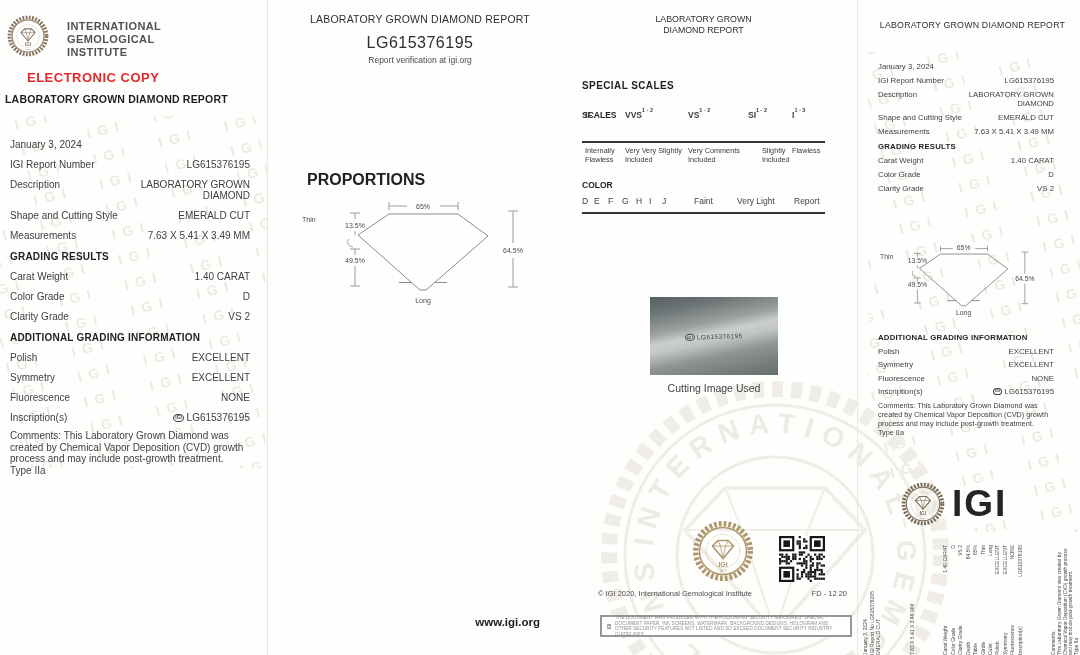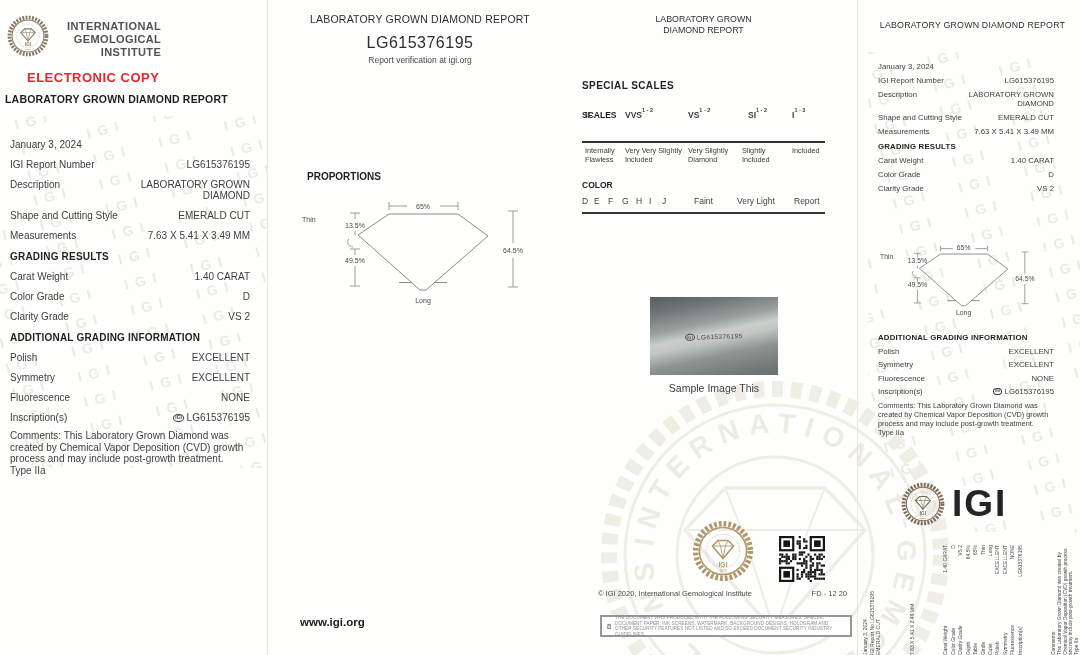--- a/index.html
+++ b/index.html
@@ -20,21 +20,21 @@
 
   
   .panel{position:absolute;top:0;height:655px;}
   .panel-left{left:0;width:267px;}
   .panel-mid{left:267px;width:590px;}
   .panel-right{left:865px;width:215px;}
 
   
   .brand-seal{position:absolute;left:7px;top:13px;}
   .inst{position:absolute;left:67px;top:20px;font-size:11px;font-weight:bold;
-        line-height:13px;letter-spacing:.4px;color:#525254;text-align:right;}
+        line-height:13px;letter-spacing:.4px;color:#525254;}
   .ecopy{position:absolute;left:27px;top:70px;font-size:13px;font-weight:bold;
          letter-spacing:.5px;color:#e8272d;}
   .rtitle{position:absolute;left:5px;top:93px;font-size:10.5px;font-weight:bold;
           letter-spacing:.2px;color:#1d1d1f;margin:0;}
 
   
   .fields{position:absolute;left:10px;top:139px;width:240px;font-size:10px;}
   .frow{display:flex;justify-content:space-between;align-items:flex-start;margin-top:9px;}
   .frow .lbl{white-space:nowrap;}
   .frow .val{text-align:right;max-width:130px;}
@@ -43,21 +43,21 @@
   .ctype{line-height:11.5px;}
   .insc{display:flex;align-items:center;gap:3px;justify-content:flex-end;}
   .igi-oval{display:inline-block;border:.14em solid currentColor;border-radius:50%;
             padding:0 .18em;font-size:.48em;line-height:1.25em;font-weight:bold;}
 
   
   .mid-title{position:absolute;left:33px;top:13px;width:240px;text-align:center;color:#2e2e30;}
   .mid-title .t{font-size:10.5px;letter-spacing:.2px;}
   .mid-title .n{font-size:16px;margin-top:9px;letter-spacing:.5px;}
   .mid-title .v{font-size:8.5px;margin-top:3px;color:#48484a;}
-  .prop-h{position:absolute;left:40px;top:171px;font-size:10px;font-weight:bold;color:#1f1f21;}
+  .prop-h{position:absolute;left:40px;top:171px;font-size:16px;font-weight:bold;color:#1f1f21;}
   .prop-big{position:absolute;left:33px;top:186px;}
 
   .sc-title{position:absolute;left:315px;top:14px;width:243px;text-align:center;font-size:8.8px;color:#2e2e30;}
   .sc-title span{display:inline-block;width:132px;line-height:10.5px;}
   .sc-h{position:absolute;left:315px;top:80px;font-size:10px;font-weight:bold;letter-spacing:.4px;color:#1f1f21;}
   .cl-h{position:absolute;left:315px;top:110px;font-size:8.5px;font-weight:bold;color:#1f1f21;}
   .cl-codes{position:absolute;left:315px;top:109px;width:243px;height:13px;font-size:8.5px;font-weight:bold;}
   .cl-codes>span{position:absolute;top:0;}
   .cl-codes sup{font-size:5.5px;position:relative;top:-.45em;}
   .rule{position:absolute;left:315px;width:243px;border-top:2px solid #343436;}
@@ -74,21 +74,21 @@
       display:flex;align-items:center;gap:2px;}
   .sample-cap{position:absolute;left:383px;top:382px;width:128px;text-align:center;font-size:10.5px;}
 
   .seal-gold{position:absolute;left:425px;top:520px;color:#b1976e;}
   .qr{position:absolute;left:512px;top:536px;}
   .copyright{position:absolute;left:331px;top:589px;font-size:7.5px;color:#4c4c4e;}
   .formcode{position:absolute;left:538px;top:589px;width:42px;text-align:right;font-size:7.5px;color:#4c4c4e;}
   .sec-box{position:absolute;left:333px;top:615px;width:252px;height:22px;border:2px solid #979797;
       background:#fff;display:flex;align-items:center;gap:4px;padding:0 5px;}
   .sec-tx{font-size:4.6px;line-height:5.5px;color:#8d8d8d;letter-spacing:.1px;}
-  .website{position:absolute;left:33px;top:616px;width:240px;text-align:left;
+  .website{position:absolute;left:33px;top:616px;width:240px;text-align:right;
       font-size:11.5px;font-weight:bold;color:#1c1c1e;}
 
   
   .rp-title{position:absolute;left:0;top:20px;width:215px;text-align:center;font-size:8.8px;
       letter-spacing:.2px;color:#2e2e30;}
   .fields-sm{position:absolute;left:13px;top:62px;width:176px;font-size:7.8px;}
   .fields-sm .frow{margin-top:5px;}
   .fields-sm .fh{margin-top:6px;font-size:7.8px;}
   .fields-sm .frow .val{max-width:95px;}
   .fields-sm2{position:absolute;left:13px;top:333px;width:176px;font-size:7.8px;}
@@ -257,23 +257,23 @@
       <span style="left:3px"><span>IF</span><sup></sup></span>
       <span style="left:43px"><span>VVS</span><sup>1 - 2</sup></span>
       <span style="left:106px"><span>VS</span><sup>1 - 2</sup></span>
       <span style="left:166px"><span>SI</span><sup>1 - 2</sup></span>
       <span style="left:210px"><span>I</span><sup>1 - 3</sup></span>
     </div>
     <div class="rule" style="top:141px"></div>
     <div class="cl-descs">
       <span style="left:3px;width:40px">Internally Flawless</span>
       <span style="left:43px;width:64px">Very Very Slightly Included</span>
-      <span style="left:106px;width:60px">Very Slightly Diamond</span>
-      <span style="left:160px;width:42px">Slightly Included</span>
-      <span style="left:210px;width:36px">Included</span>
+      <span style="left:106px;width:60px">Very Comments Included</span>
+      <span style="left:180px;width:42px">Slightly Included</span>
+      <span style="left:210px;width:36px">Flawless</span>
     </div>
 
     <div class="co-h">COLOR</div>
     <div class="co-row">
       <span style="left:0">D</span>
       <span style="left:12px">E</span>
       <span style="left:26px">F</span>
       <span style="left:40px">G</span>
       <span style="left:54px">H</span>
       <span style="left:67px">I</span>
@@ -283,21 +283,21 @@
       <span style="left:212px">Report</span>
     </div>
     <div class="rule" style="top:212px"></div>
 
     <div class="sample-img">
       <span class="sample-insc">
         <span class="igi-oval" style="font-size:4px">IGI</span>
         <span>LG615376195</span>
       </span>
     </div>
-    <div class="sample-cap">Sample Image This</div>
+    <div class="sample-cap">Cutting Image Used</div>
 
     <svg class="seal-gold" viewBox="0 0 100 100" width="62" height="62">
         <use href="#sealsym"></use>
       </svg>
     <svg class="qr" width="46" height="46" viewBox="0 0 46.2 46.2">
         <rect width="46.2" height="46.2" fill="#ffffff"></rect>
         <rect x="19.8" y="0" width="2.2" height="2.2" fill="#161616"></rect>
         <rect x="24.200000000000003" y="2.2" width="2.2" height="2.2" fill="#161616"></rect>
         <rect x="17.6" y="4.4" width="2.2" height="2.2" fill="#161616"></rect>
         <rect x="19.8" y="4.4" width="2.2" height="2.2" fill="#161616"></rect>

